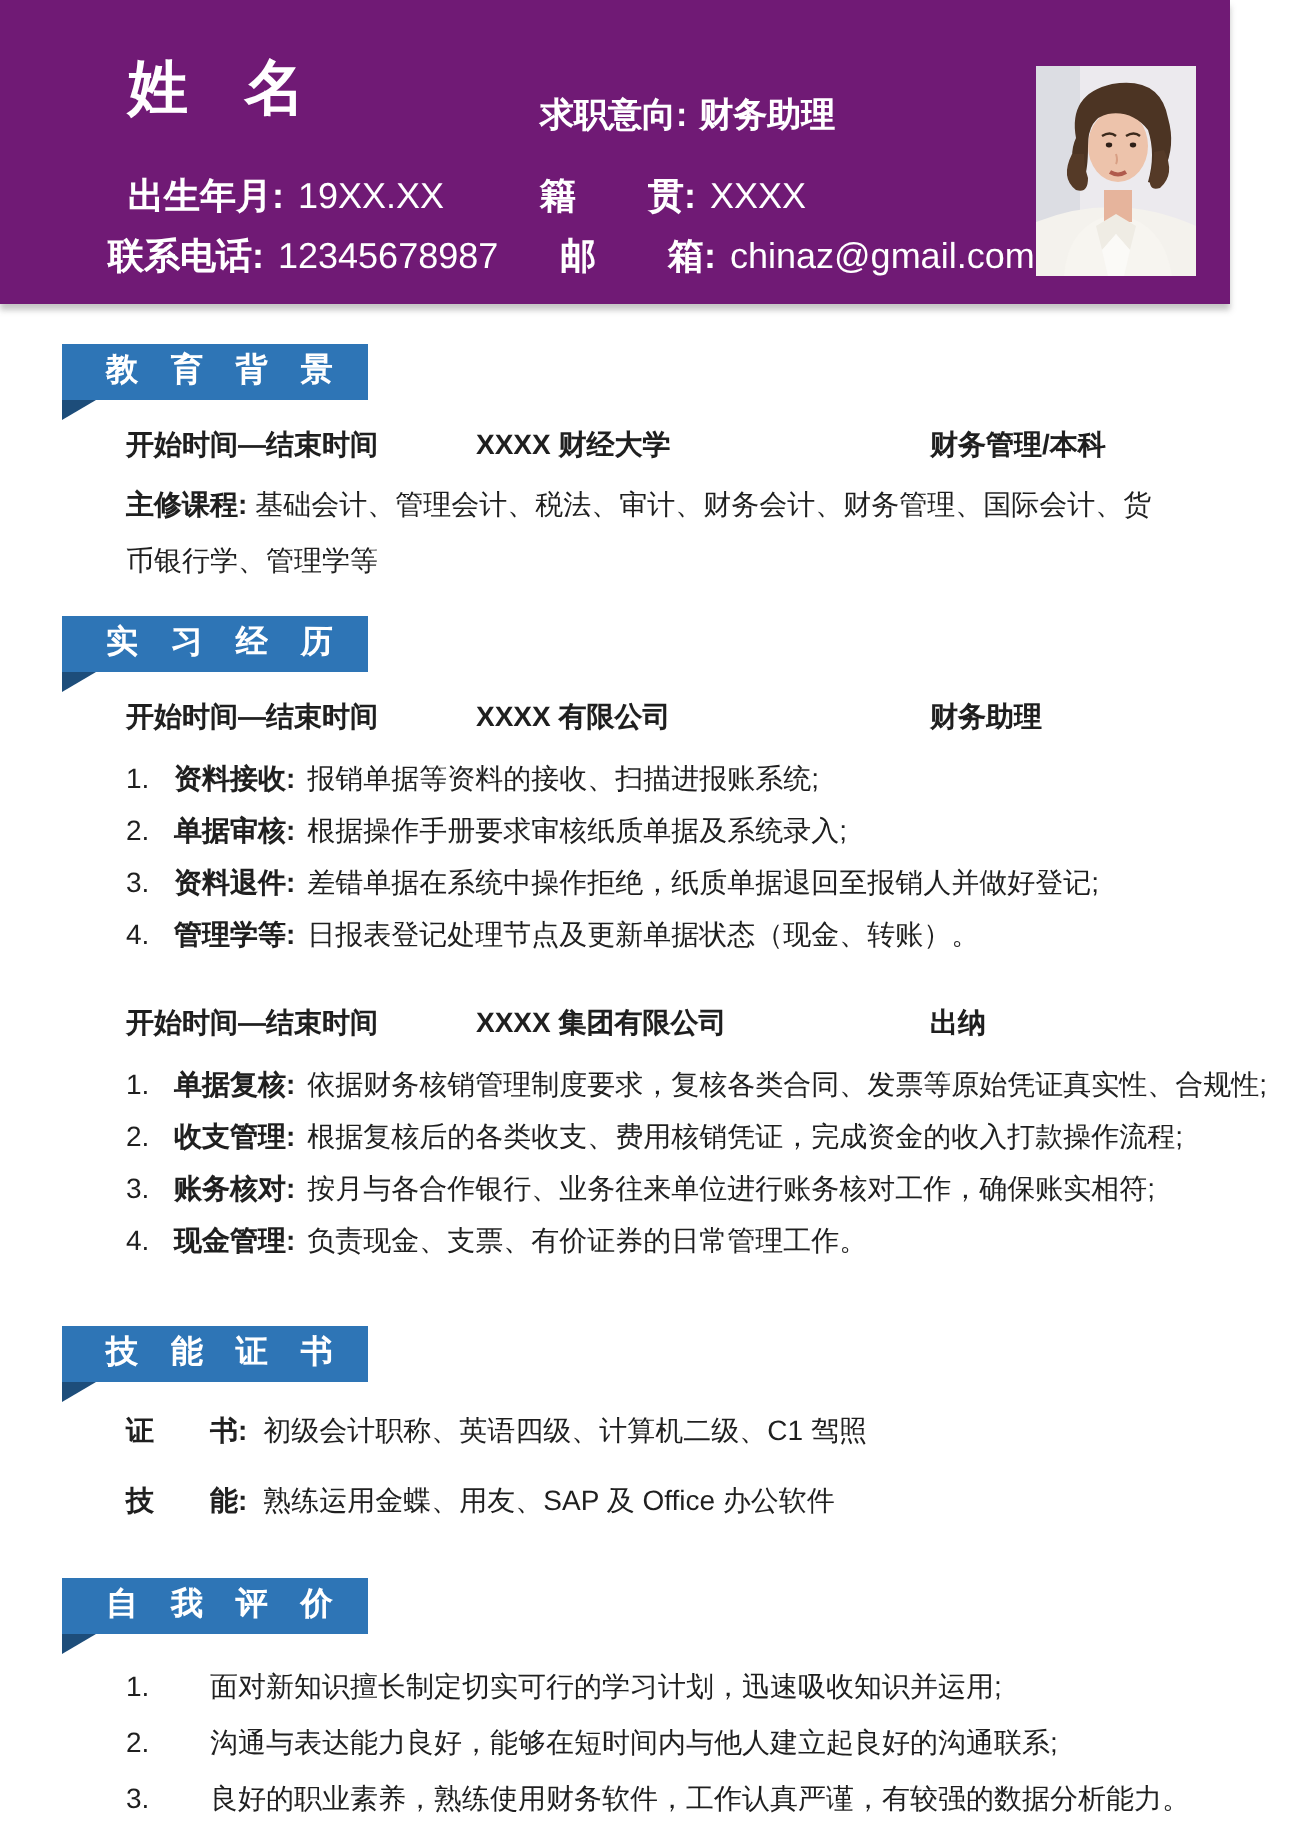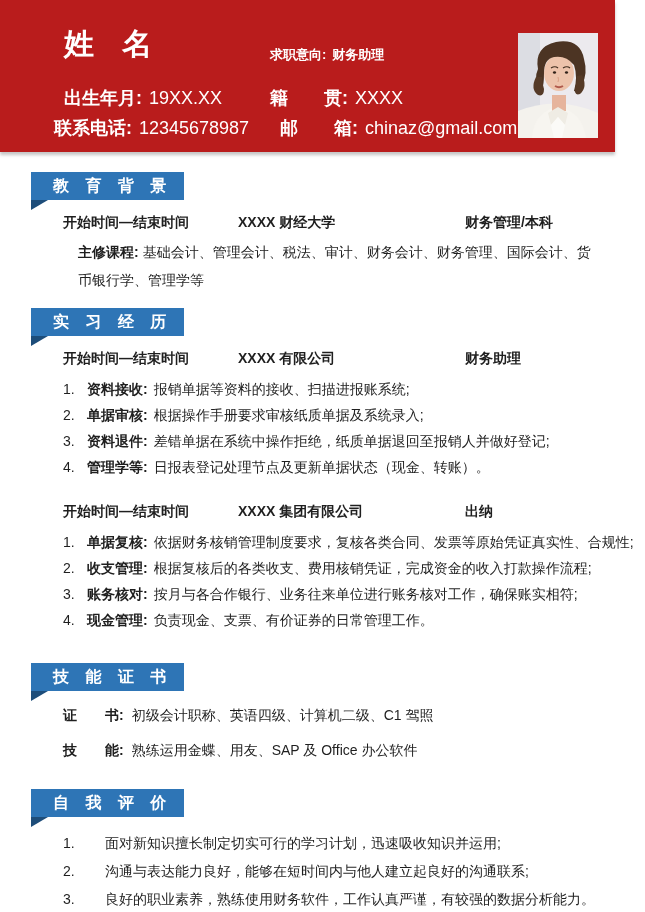--- a/index.html
+++ b/index.html
@@ -6,30 +6,30 @@
   html,body { background:#ffffff; }
   body {
     width:645px; height:912px; overflow:hidden;
     font-family:"Liberation Sans","DejaVu Sans",sans-serif;
     color:#1f1f1f; font-size:14px;
   }
   .page { position:relative; width:645px; height:912px; background:#fff; }
 
   
   .hd {
-    position:relative; width:615px; height:152px; background:#b91c1c;
+    position:relative; width:615px; height:152px; background:#701a75;
     box-shadow:0 3px 3px rgba(90,90,90,.35);
   }
   .hd-name {
     position:absolute; left:64px; top:24px;
     font-size:30px; font-weight:bold; color:#fff; letter-spacing:10px;
   }
   .hd-intent {
     position:absolute; left:270px; top:46px;
-    font-size:13px; font-weight:bold; color:#fff;
+    font-size:17px; font-weight:bold; color:#fff;
   }
   .hd-intent .lbl { margin-right:6px; }
   .hd-cell { position:absolute; font-size:18px; color:#fff; white-space:nowrap; }
   .hd-cell .lbl { font-weight:bold; margin-right:7px; }
   .c-birth  { left:64px;  top:86px; }
   .c-origin { left:270px; top:86px; }
   .c-phone  { left:54px;  top:116px; }
   .c-email  { left:280px; top:116px; }
 
   .photo {
@@ -60,21 +60,21 @@
 
   .sec-body { margin-left:32px; }
 
   .row3 {
     display:grid; grid-template-columns:175px 1fr 150px;
     font-weight:bold; white-space:nowrap;
     margin-top:13px; line-height:18px;
   }
   .row3 .col3 { text-align:left; }
 
-  .courses { margin-top:7px; line-height:28px; max-width:525px;margin-left:15px; }
+  .courses { margin-top:7px; line-height:28px; max-width:525px; }
   .courses .lbl { font-weight:bold; margin-right:4px; }
 
   .xlist { margin-top:9px; }
   .xitem { display:flex; line-height:26px; white-space:nowrap; }
   .xitem .no  { width:24px; flex:0 0 24px; }
   .xitem .lbl { font-weight:bold; margin-right:6px; }
 
   .job2 { margin-top:22px; }
 
   .skill-row { display:flex; margin-top:13px; line-height:22px; white-space:nowrap; }

